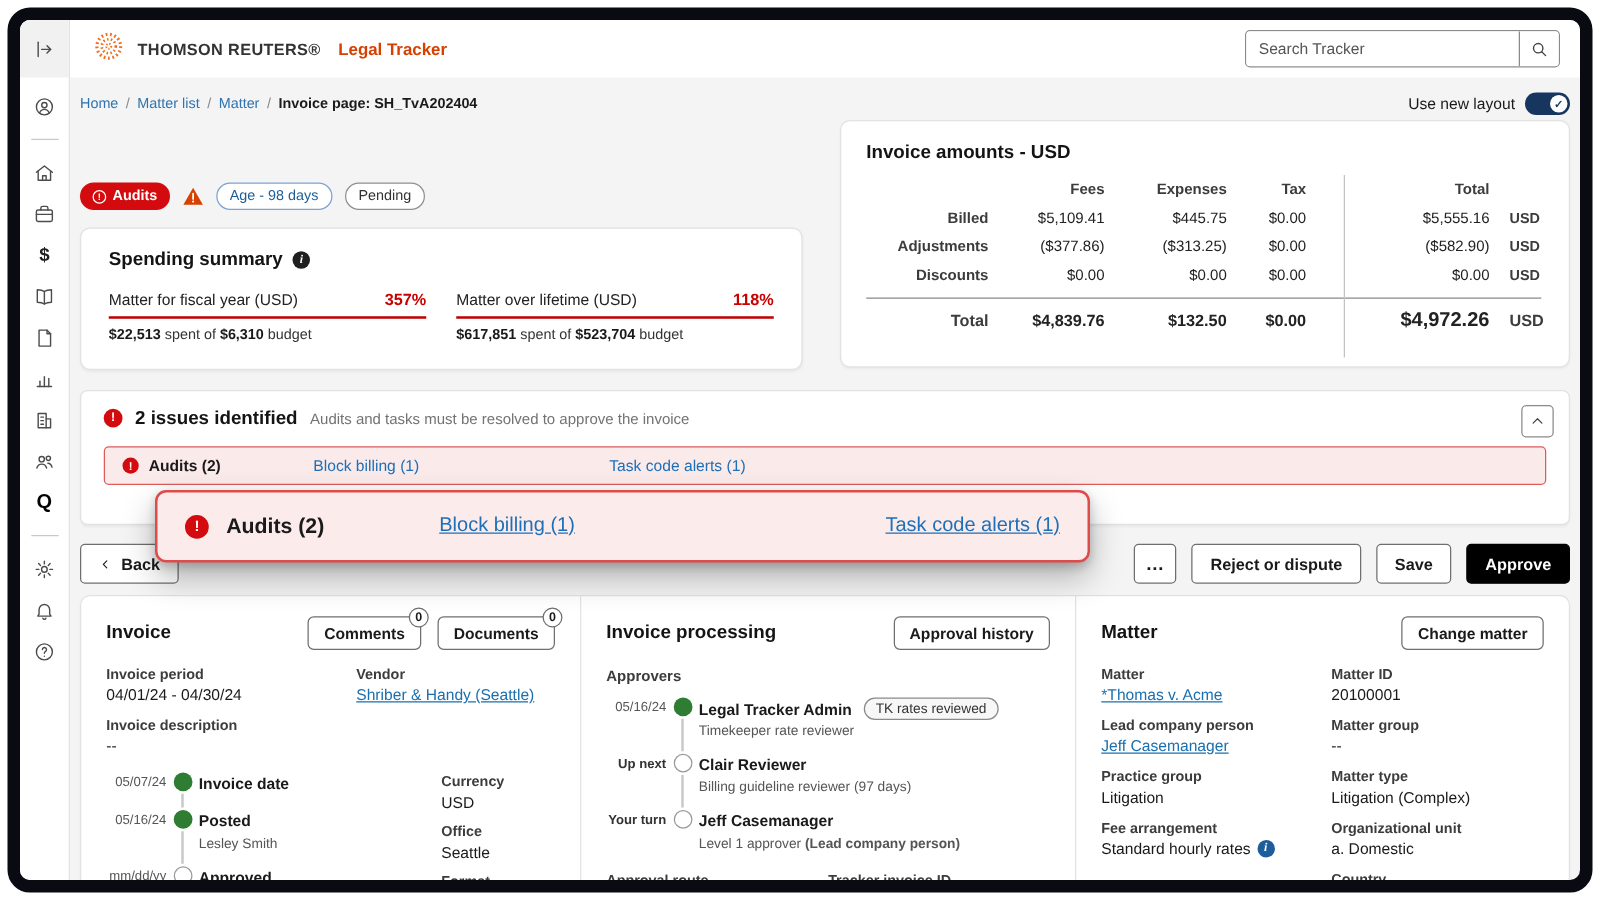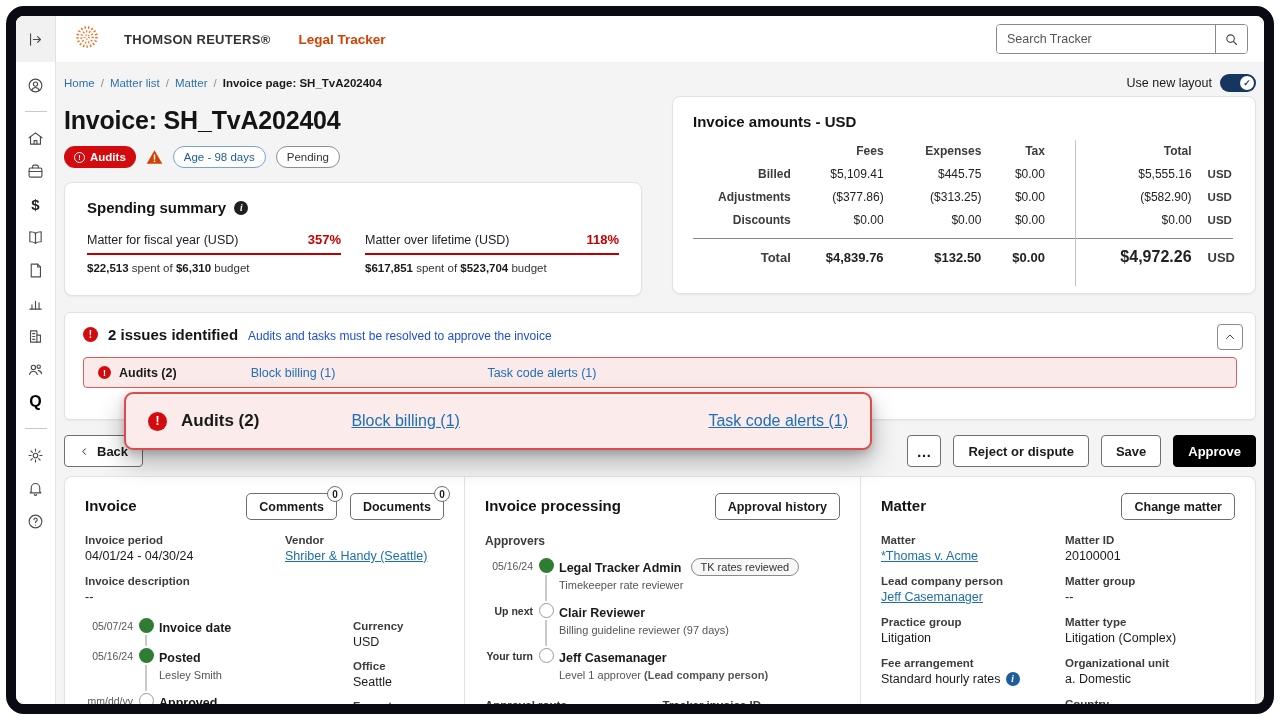--- a/index.html
+++ b/index.html
@@ -12,21 +12,21 @@
   .side-icons { display:flex; flex-direction:column; align-items:center; gap:15px; padding-top:14px; width:100%; }
   .side-ic { width:18px; height:18px; display:flex; align-items:center; justify-content:center; color:#4c4c4c; cursor:pointer; }
   .side-ic svg { width:17px; height:17px; stroke:#4c4c4c; fill:none; stroke-width:1.6; stroke-linecap:round; stroke-linejoin:round; }
   .side-divider { width:22px; height:1px; background:#c9c9c9; margin:2px 0; }
   .glyph-dollar { font-size:15px; font-weight:700; color:#222; }
   .glyph-q { font-size:16px; font-weight:800; color:#000; }
 
   
   .main { flex:1; display:flex; flex-direction:column; min-width:0; }
   .topbar { height:46px; background:#fff; display:flex; align-items:center; justify-content:space-between; padding:0 16px 0 18px; flex-shrink:0; }
-  .brand { display:flex; align-items:center; gap:24px; }
+  .brand { display:flex; align-items:center; gap:10px; }
   .brand-logo svg { width:26px; height:26px; }
   .brand-company { font-size:13px; font-weight:700; color:#333; letter-spacing:.3px; }
   .brand-product { font-size:13.5px; font-weight:700; color:#d64000; margin-left:4px; }
   .searchbox { display:flex; align-items:stretch; border:1px solid #8a8a8a; border-radius:4px; background:#fff; height:30px; width:252px; overflow:hidden; }
   .searchbox input { border:none; outline:none; flex:1; padding:0 10px; font-size:12.5px; color:#333; font-family:inherit; }
   .searchbox input::placeholder { color:#555; }
   .search-btn { width:32px; border-left:1px solid #8a8a8a; display:flex; align-items:center; justify-content:center; background:#fff; cursor:pointer; }
   .search-btn svg { width:15px; height:15px; stroke:#444; fill:none; stroke-width:1.8; stroke-linecap:round; }
 
   
@@ -82,21 +82,21 @@
   .amt-total { margin-top:9px; align-items:baseline; }
   .amt-total .amt-cell { font-weight:700; font-size:13px; }
   .amt-total .c-total { font-size:16px; }
   .amt-vline { position:absolute; left:382px; top:-4px; height:146px; width:1px; background:#c3c3c3; }
 
   
   .issues-card { position:absolute; left:8px; right:8px; top:250px; height:108px; padding:13px 18px; border-radius:6px; }
   .issues-head { display:flex; align-items:baseline; gap:10px; }
   .alert-dot { width:15px; height:15px; border-radius:50%; background:#d30b0e; color:#fff; font-size:10px; font-weight:800; display:inline-flex; align-items:center; justify-content:center; flex-shrink:0; align-self:center; }
   .issues-title { font-size:15px; font-weight:700; color:#141414; }
-  .issues-sub { font-size:12px; color:#1d4ed8; }
+  .issues-sub { font-size:12px; color:#737373; }
   .collapse-btn { position:absolute; right:12px; top:11px; width:26px; height:26px; border:1px solid #8a8a8a; border-radius:4px; background:#fff; display:flex; align-items:center; justify-content:center; cursor:pointer; }
   .collapse-btn svg { width:12px; height:12px; stroke:#444; fill:none; stroke-width:2; stroke-linecap:round; stroke-linejoin:round; }
   .issues-bar { margin-top:14px; height:31px; background:#fbeaea; border:1px solid #dd5b5b; border-radius:4px; display:flex; align-items:center; padding:0 14px; }
   .issues-bar .tab-audits { display:flex; align-items:center; gap:8px; font-size:12.5px; font-weight:700; color:#1a1a1a; }
   .issues-bar .alert-dot { width:13px; height:13px; font-size:9px; }
   .tab-link { font-size:12.5px; color:#1d6fb8; cursor:pointer; }
   .ml-b { margin-left:74px; }
   .ml-t { margin-left:152px; }
 
   
@@ -292,21 +292,20 @@
           <span class="crumb-cur">Invoice page: SH_TvA202404</span>
         </div>
         <div class="layout-toggle">
           <span class="layout-toggle-label">Use new layout</span>
           <span class="toggle">
             <span class="toggle-knob">✓</span>
           </span>
         </div>
       </div>
 
-      <div class="page-title">Invoice: SH_TvA202404</div>
       <div class="badge-row">
         <span class="pill pill-audits">
           <span class="ring">!</span>
           <span>Audits</span>
         </span>
         <span class="warn-tri">
           <svg viewBox="0 0 24 22">
               <path d="M12 1.5L23 20.5H1z" fill="#d64000"></path>
               <path d="M12 8v6" stroke="#fff" stroke-width="2" stroke-linecap="round"></path>
               <circle cx="12" cy="17" r="1.2" fill="#fff"></circle>

